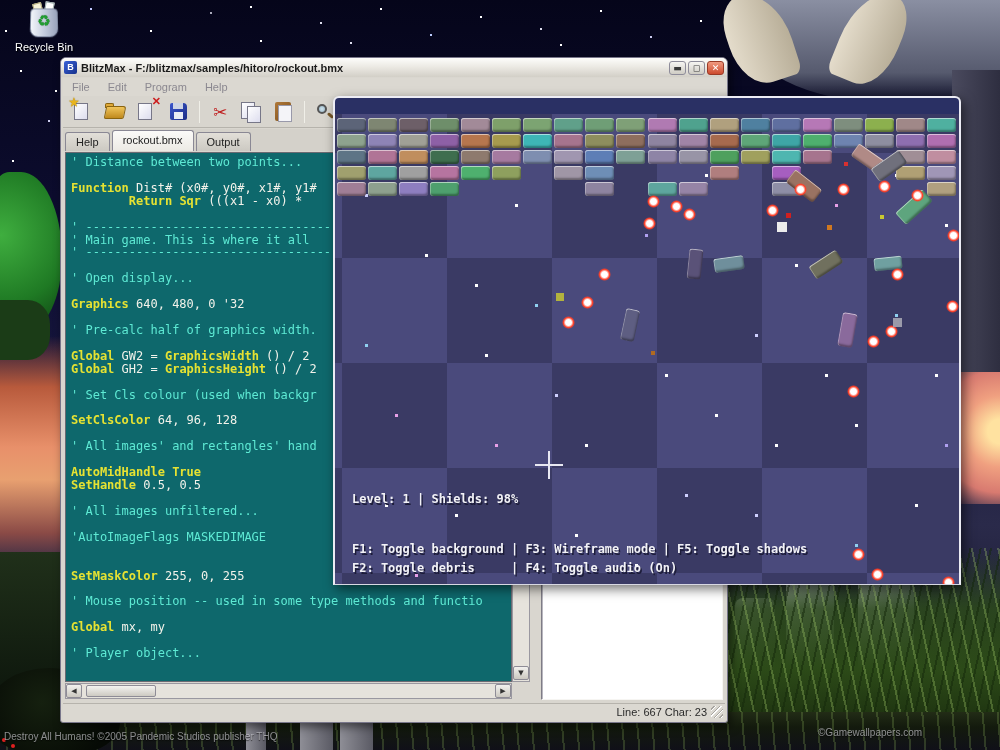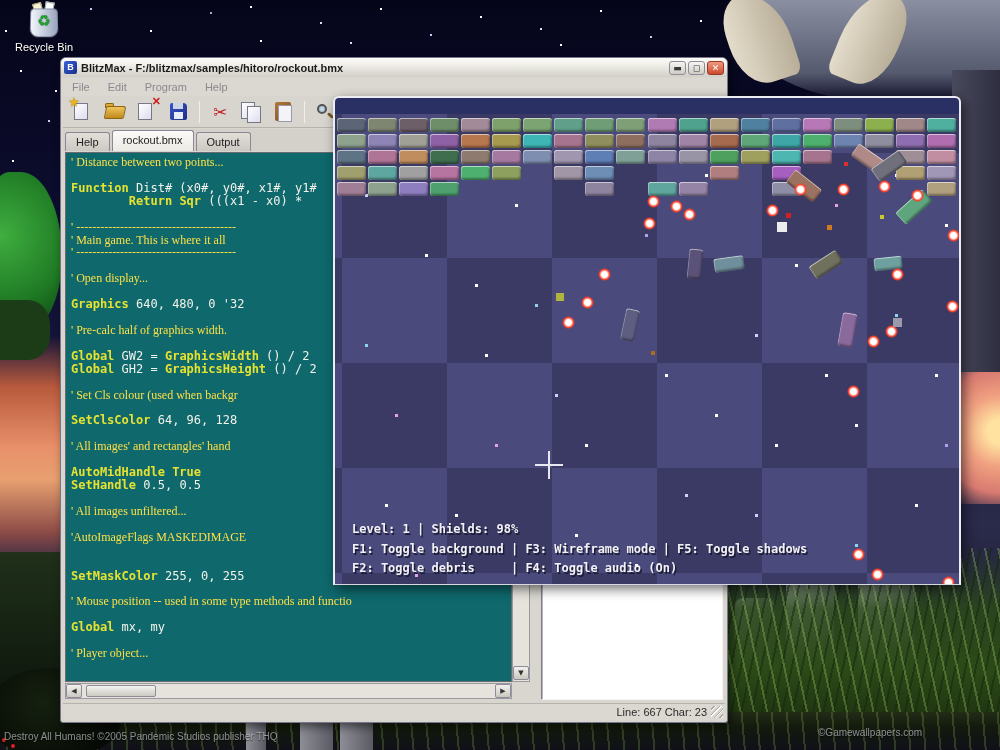--- a/index.html
+++ b/index.html
@@ -84,21 +84,21 @@
   .lens{position:absolute;left:4px;top:4px;width:10px;height:10px;border:2px solid #555;border-radius:50%;background:radial-gradient(circle,#cfe4ee,#9ab6c6);}
   .lens-handle{position:absolute;left:14px;top:14px;width:7px;height:3px;background:#7a5a2a;transform:rotate(40deg);border-radius:2px;}
   .tsep{width:1px;height:22px;background:#b0ada6;border-right:1px solid #f0efe8;margin-left:8px;}
   .run-sliver{position:absolute;left:0;top:2px;width:9px;height:20px;background:linear-gradient(180deg,#e83a2a,#8a1a10);border-radius:3px 0 0 3px;}
   .tabbar{position:absolute;left:2px;top:71px;right:2px;height:22px;background:#d4d1ca;display:flex;align-items:flex-end;padding-left:2px;}
   .tab{font-size:11px;color:#222;padding:3px 10px 3px;border:1px solid #8a8894;border-bottom:none;border-radius:3px 3px 0 0;
     background:linear-gradient(180deg,#e2dfd8,#ccc9c2);margin-right:2px;height:19px;}
   .tab.active{background:linear-gradient(180deg,#fbfaf8,#eceae4);height:21px;font-weight:normal;}
   .editor{position:absolute;left:4px;top:94px;width:447px;height:530px;background:#0e686c;border:1px solid #6a6a72;overflow:hidden;padding:3px 0 0 5px;}
   .line{height:12.93px;line-height:12.93px;font-family:"DejaVu Sans Mono","Liberation Mono",monospace;font-size:12px;white-space:pre;}
-  .line .c{color:#fde047;font-family:Liberation Serif, serif;} .line .k{color:#e6e232;font-weight:bold;} .line .w{color:#f2f2ea;}
+  .line .c{color:#5eead4;} .line .k{color:#e6e232;font-weight:bold;} .line .w{color:#f2f2ea;}
   .vscroll{position:absolute;left:451px;top:94px;width:18px;height:530px;background:#e6e3dc;border:1px solid #9a98a0;}
   .hscroll{position:absolute;left:4px;top:625px;width:447px;height:16px;background:#e6e3dc;border:1px solid #9a98a0;display:flex;align-items:center;}
   .sbtn{width:16px;height:14px;background:linear-gradient(180deg,#f2f1ee,#cbc8c0);border:1px solid #8e8c96;border-radius:2px;
     font-size:7px;line-height:13px;text-align:center;color:#333;font-family:"DejaVu Sans",sans-serif;flex:0 0 auto;}
   .vthumb{position:absolute;left:1px;top:16px;width:14px;height:110px;background:linear-gradient(90deg,#f4f3f0,#cdcac2);border:1px solid #8e8c96;border-radius:2px;}
   .vdown{position:absolute;left:0px;bottom:1px;}
   .hthumb{width:70px;height:12px;background:linear-gradient(180deg,#f4f3f0,#cdcac2);border:1px solid #8e8c96;border-radius:2px;margin-left:4px;}
   .hspace{flex:1;}
   .sidepanel{position:absolute;left:480px;top:94px;width:182px;height:548px;background:#fff;border:1px solid;border-color:#7e7c86 #f6f5f2 #f6f5f2 #7e7c86;box-shadow:inset 1px 1px 0 #b8b6be;}
   .statusbar{position:absolute;left:2px;right:2px;top:645px;height:17px;border-top:1px solid #b6b3ac;background:#dbd8d1;
@@ -440,18 +440,18 @@
           <div class="gdot" style="left: 442px; top: 108px; width: 10px; height: 10px; background: rgb(236, 236, 236);"></div>
           <div class="gdot" style="left: 221px; top: 179px; width: 8px; height: 8px; background: rgb(178, 178, 62);"></div>
           <div class="gdot" style="left: 558px; top: 204px; width: 9px; height: 9px; background: rgb(154, 154, 170);"></div>
           <div class="gdot" style="left: 492px; top: 111px; width: 5px; height: 5px; background: rgb(208, 120, 32);"></div>
           <div class="gdot" style="left: 316px; top: 237px; width: 4px; height: 4px; background: rgb(176, 106, 32);"></div>
           <div class="gdot" style="left: 451px; top: 99px; width: 5px; height: 5px; background: rgb(208, 32, 32);"></div>
           <div class="gdot" style="left: 509px; top: 48px; width: 4px; height: 4px; background: rgb(216, 48, 48);"></div>
           <div class="gdot" style="left: 545px; top: 101px; width: 4px; height: 4px; background: rgb(200, 200, 48);"></div>
         </div>
       <div class="cross"></div>
-      <div class="hud" style="left:17px;top:408px;">Level: 1 | Shields: 98%</div>
+      <div class="hud" style="left:17px;top:378px;">Level: 1 | Shields: 98%</div>
       <div class="hud" style="left:17px;top:428px;">F1: Toggle background | F3: Wireframe mode | F5: Toggle shadows</div>
       <div class="hud" style="left:17px;top:447px;">F2: Toggle debris     | F4: Toggle audio (On)</div>
     </div>
   </div>
 </div>
 
 </body></html>

